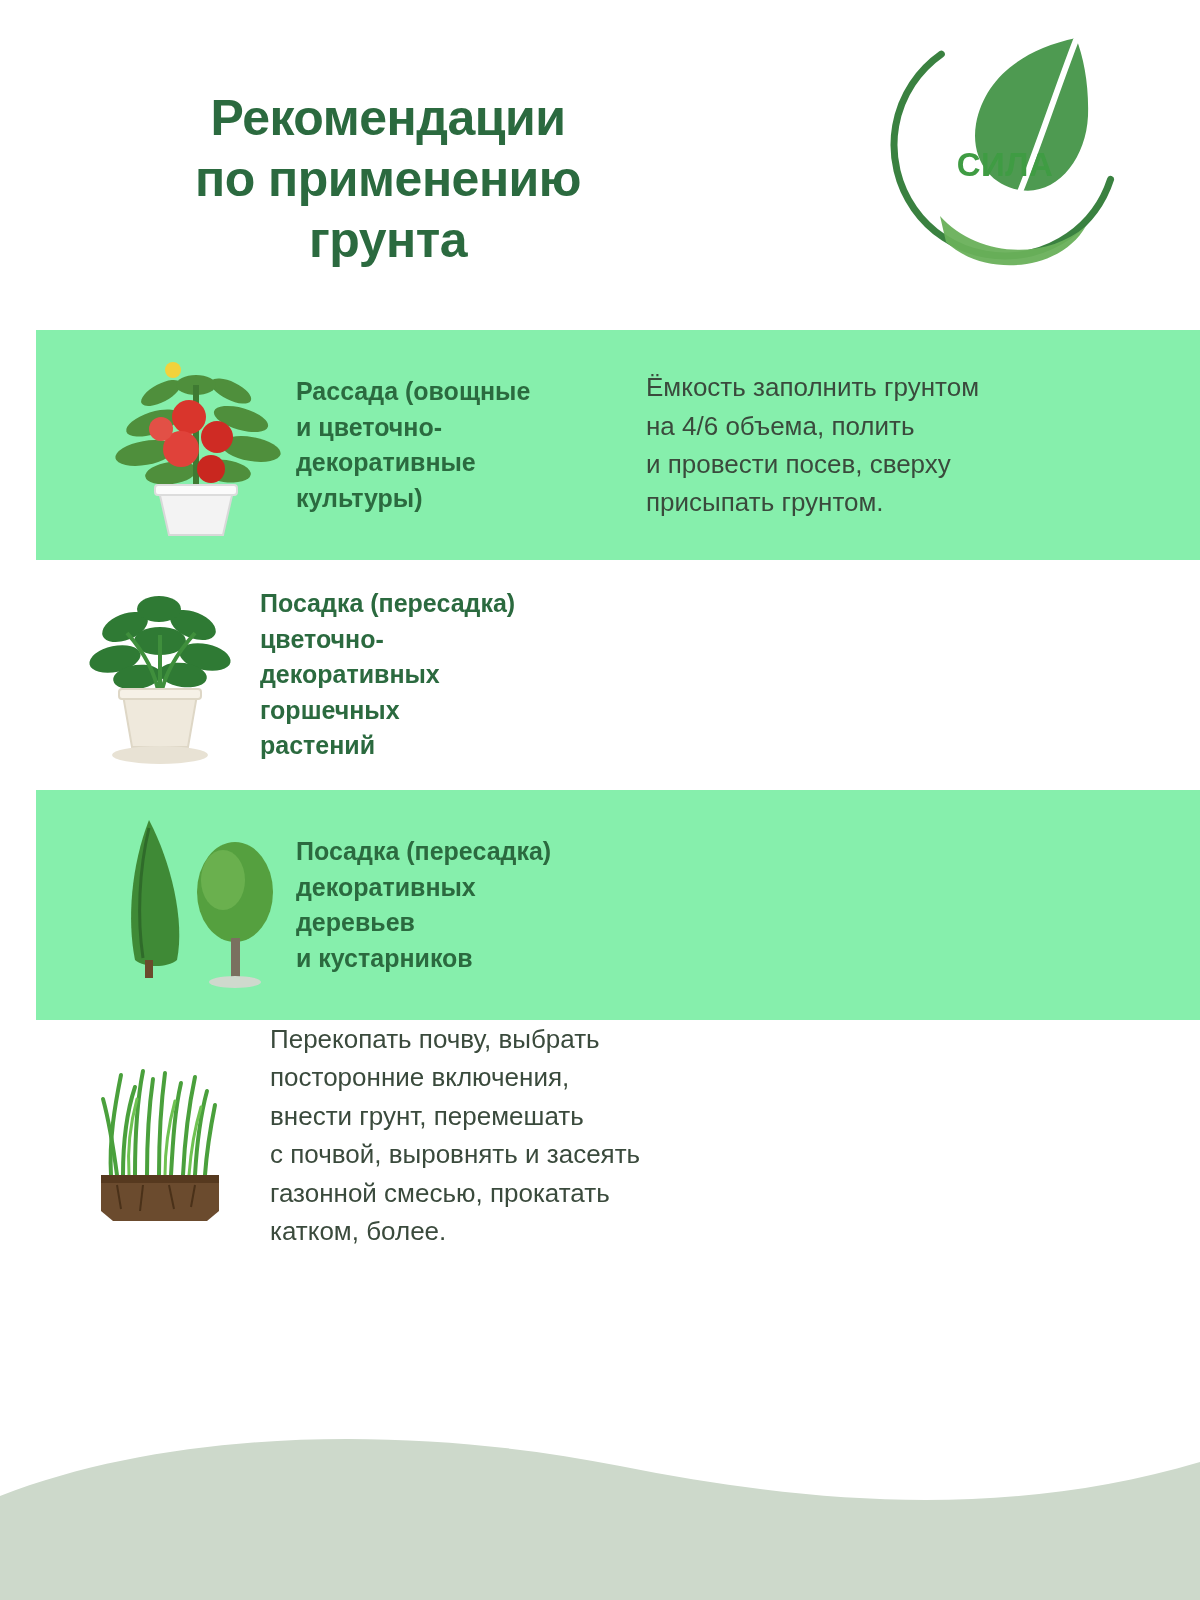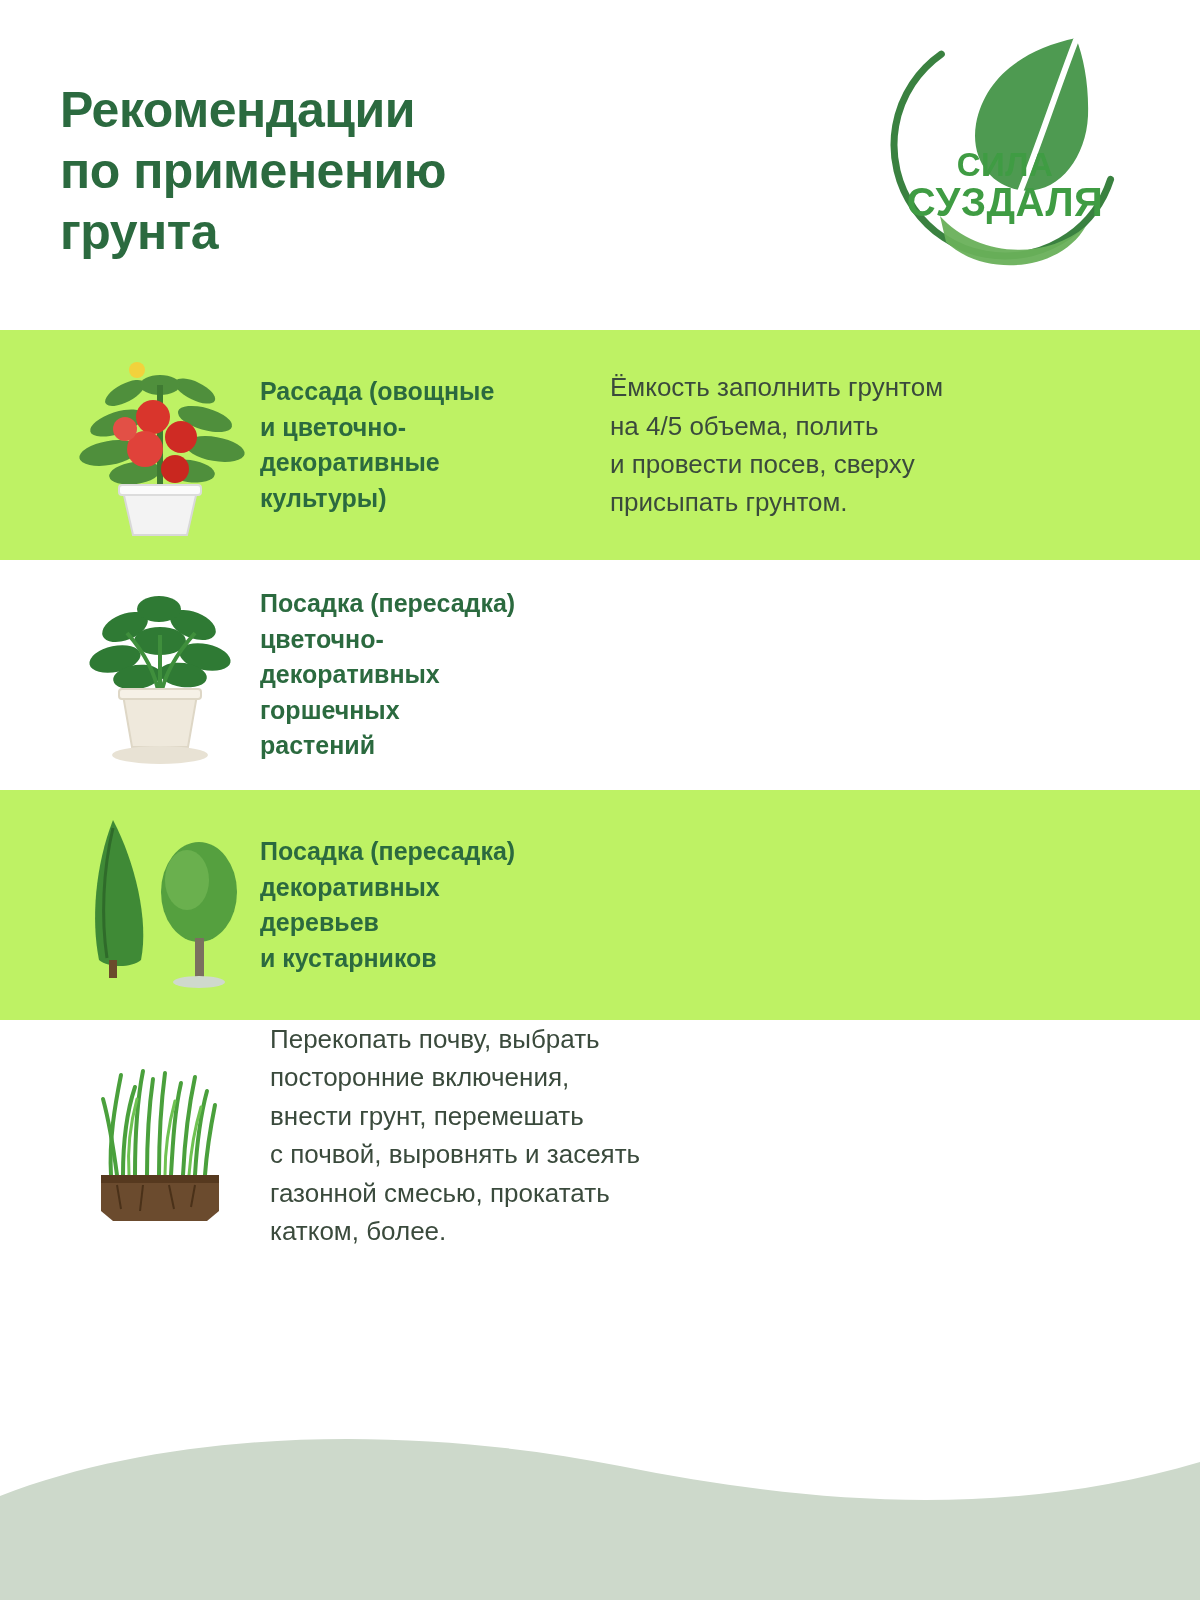--- a/index.html
+++ b/index.html
@@ -23,21 +23,22 @@
     padding: 80px 60px 0 60px;
   }
   .page-title {
     font-size: 50px;
     line-height: 1.22;
     font-weight: bold;
     color: #2b6a3f;
     letter-spacing: -0.5px;
     max-width: 640px;
     white-space: pre-line;
-    margin: 0;
+    margin: 8px;
+    text-align: center;
   }
 
   
   .logo {
     position: absolute;
     right: 70px;
     top: 20px;
     width: 250px;
     height: 250px;
   }
@@ -57,21 +58,21 @@
   .logo-text .l2 { font-size: 40px; display: block; }
 
   
   .rows { position: relative; }
   .row {
     display: flex;
     align-items: center;
     padding: 0 60px;
     min-height: 230px;
   }
-  .row.shaded { background: #bef264; }
+  .row.shaded { background: #86efac; margin-left: 36px; }
   .row.plain  { background: #ffffff; }
 
   .row-img {
     width: 200px;
     flex: 0 0 200px;
     display: flex;
     align-items: center;
     justify-content: center;
   }
   .row-title {
@@ -119,21 +120,20 @@
       <path d="M125 14 a111 111 0 1 0 0 222 a111 111 0 1 0 0 -222" fill="none" stroke="#2f7a36" stroke-width="7" opacity="0.95" stroke-dasharray="420 300" stroke-linecap="round" transform="rotate(-35 125 125)"></path>
 
       <path d="M196 18 C140 30 104 60 96 104 C90 140 112 166 140 170 C176 176 206 140 208 96 C209 66 204 38 196 18 Z" fill="#4e9a51"></path>
 
       <path d="M196 20 C176 72 160 122 140 172 C134 188 128 204 122 218" fill="none" stroke="#ffffff" stroke-width="6" stroke-linecap="round"></path>
 
       <path d="M60 196 C96 236 164 242 206 206 C180 252 104 258 66 222 Z" fill="#69b05a" opacity="0.95"></path>
     </svg>
     <div class="logo-text">
       <span class="l1">СИЛА</span>
-      <span class="l2">СУЗДАЛЯ</span>
     </div>
   </div>
 </div>
 
 <div class="rows">
 
   <div class="row shaded">
     <div class="row-img">
       <svg class="illus" width="190" height="200" viewBox="0 0 190 200">
 
@@ -161,21 +161,21 @@
 
         <path d="M58 146 h74 l-10 44 h-54 Z" fill="#f3f3f3" stroke="#d8d8d8" stroke-width="2"></path>
         <rect x="54" y="140" width="82" height="10" rx="3" fill="#fbfbfb" stroke="#dcdcdc" stroke-width="2"></rect>
       </svg>
     </div>
     <div class="row-title">Рассада (овощные
 и цветочно-
 декоративные
 культуры)</div>
     <div class="row-desc">Ёмкость заполнить грунтом
-на 4/5 объема, полить
+на 4/6 объема, полить
 и провести посев, сверху
 присыпать грунтом.</div>
   </div>
 
   <div class="row plain">
     <div class="row-img">
       <svg class="illus" width="190" height="200" viewBox="0 0 190 200">
         <g fill="#2f7a34">
           <ellipse cx="60" cy="52" rx="24" ry="13" transform="rotate(-22 60 52)"></ellipse>
           <ellipse cx="128" cy="50" rx="24" ry="13" transform="rotate(22 128 50)"></ellipse>

